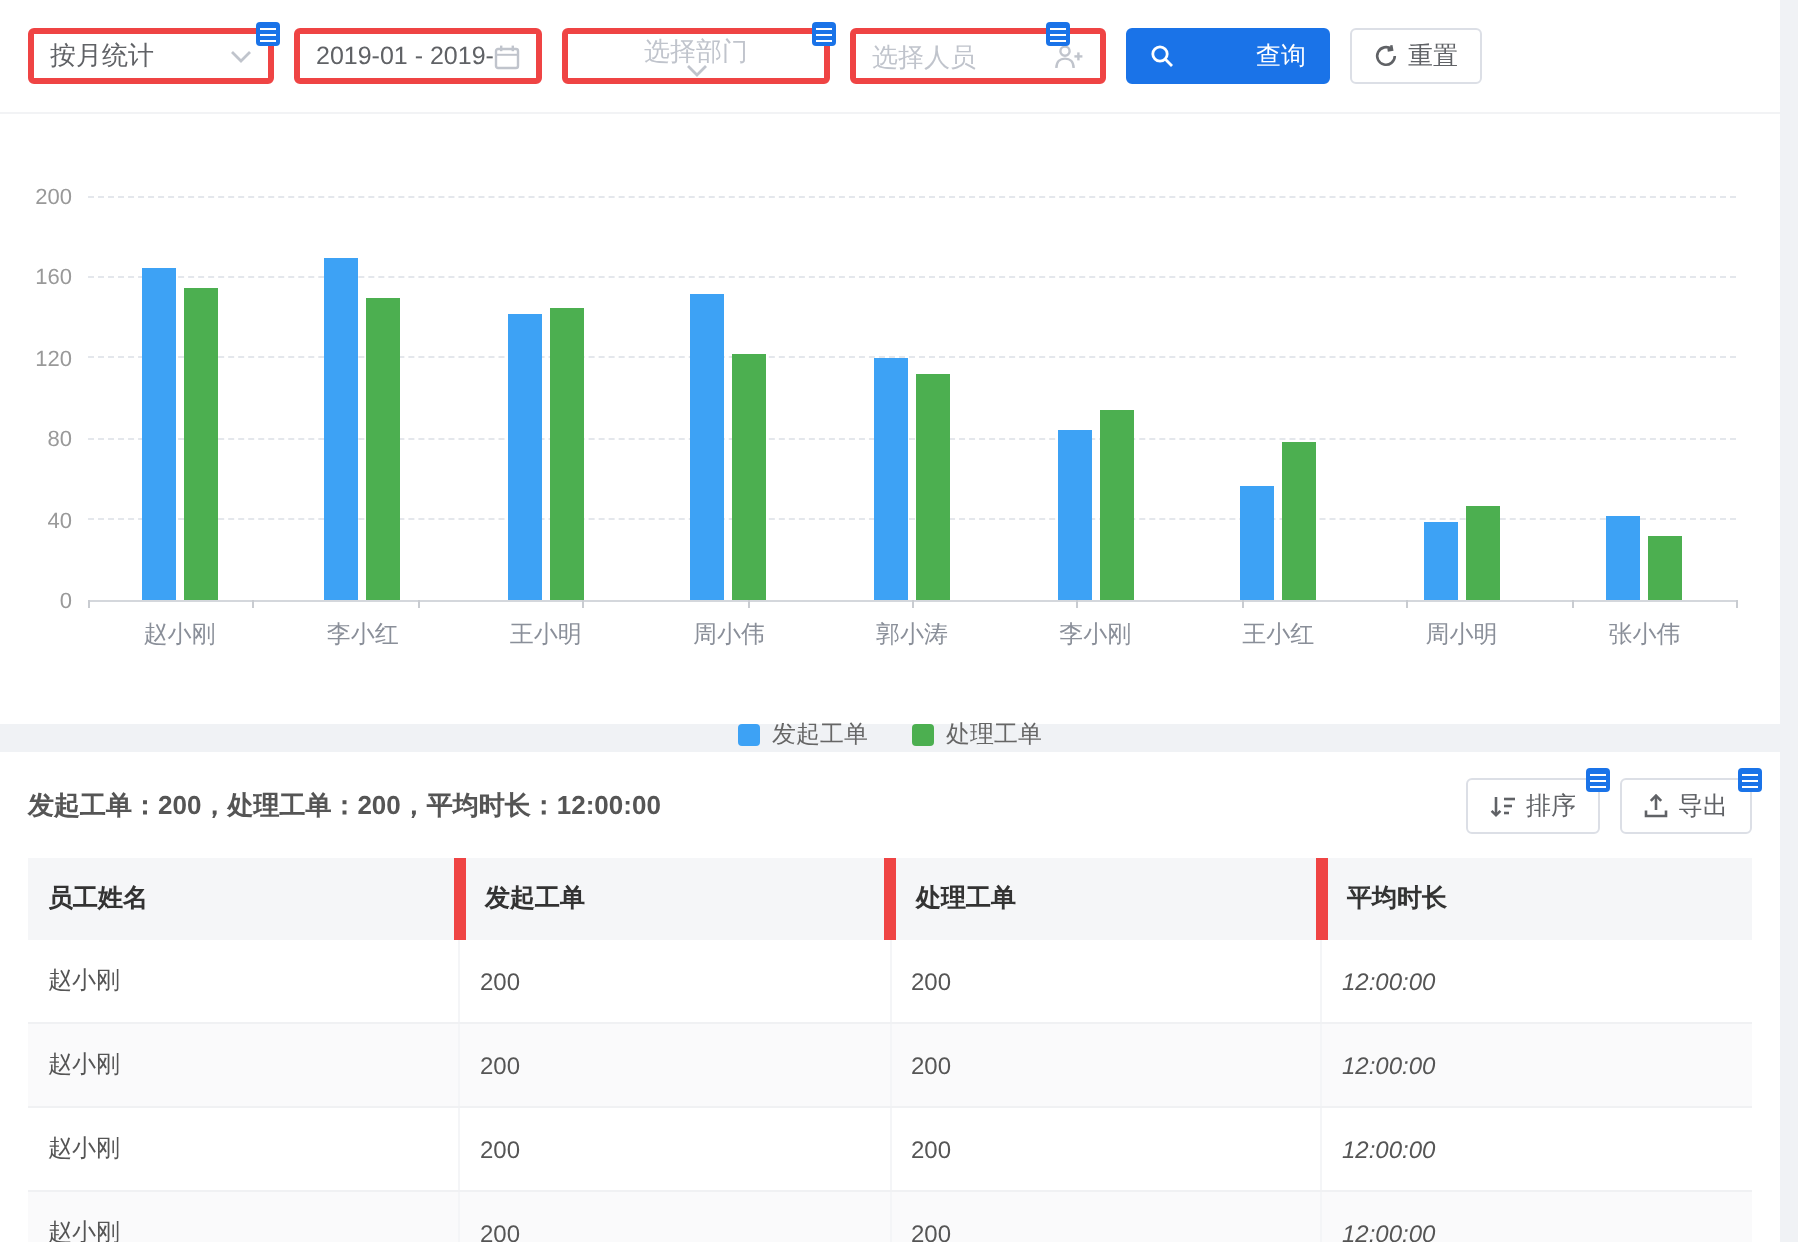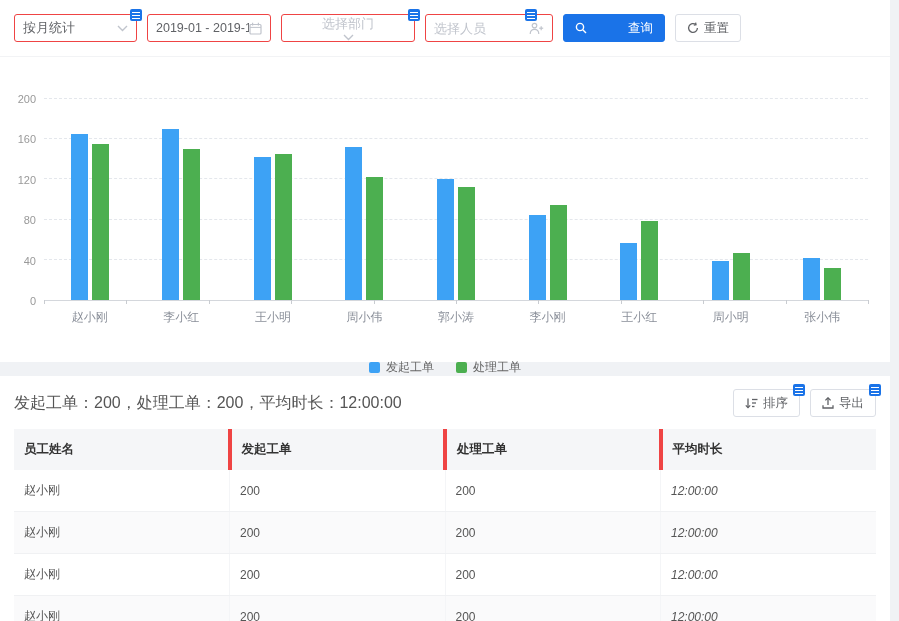--- a/index.html
+++ b/index.html
@@ -17,21 +17,21 @@
     height: 57px;
     display: flex;
     align-items: center;
     gap: 10px;
     padding: 0 14px;
     border-bottom: 1px solid #f2f3f5;
   }
   .control {
     position: relative;
     height: 28px;
-    border: 1px solid #ef4444;
+    border: 3px solid #ef4444;
     border-radius: 3px;
     background: #fff;
     display: flex;
     align-items: center;
     padding: 0 8px;
     font-size: 13px;
     color: #606266;
   }
   .control .grow { flex: 1; white-space: nowrap; overflow: hidden; }
   .placeholder { color: #c0c4cc; }
@@ -130,29 +130,29 @@
   .legend-item { display: flex; align-items: center; gap: 6px; cursor: pointer; }
   .legend-item span:last-child { font-size: 12px; color: #666; }
   .legend-swatch { width: 11px; height: 11px; border-radius: 2px; display: inline-block; }
 
   
   .bottom-panel { margin-top: 14px; padding: 0 14px 6px 14px; }
   .summary-row {
     display: flex; align-items: center; justify-content: space-between;
     padding: 13px 0 12px 0;
   }
-  .summary-text { font-size: 16px; color: #555; }
+  .summary-text { font-size: 13px; color: #555; font-weight: bold; }
   .action-buttons { display: flex; gap: 10px; align-items: flex-end; }
 
   table { width: 100%; border-collapse: collapse; table-layout: fixed; }
   th {
     background: #f5f6f8;
     font-size: 12.5px; color: #333; font-weight: bold;
     text-align: left; padding: 12px 10px;
-    border-right: 4px solid #ef4444;
+    border-right: 6px solid #ef4444;
   }
   th:last-child { border-right: none; }
   td {
     font-size: 12px; color: #555;
     padding: 12px 10px;
     border-bottom: 1px solid #f0f1f3;
     border-right: 1px solid #f4f5f7;
   }
   td:last-child { border-right: none; font-style: italic; }
   tbody tr:nth-child(even) td { background: #fafafb; }

